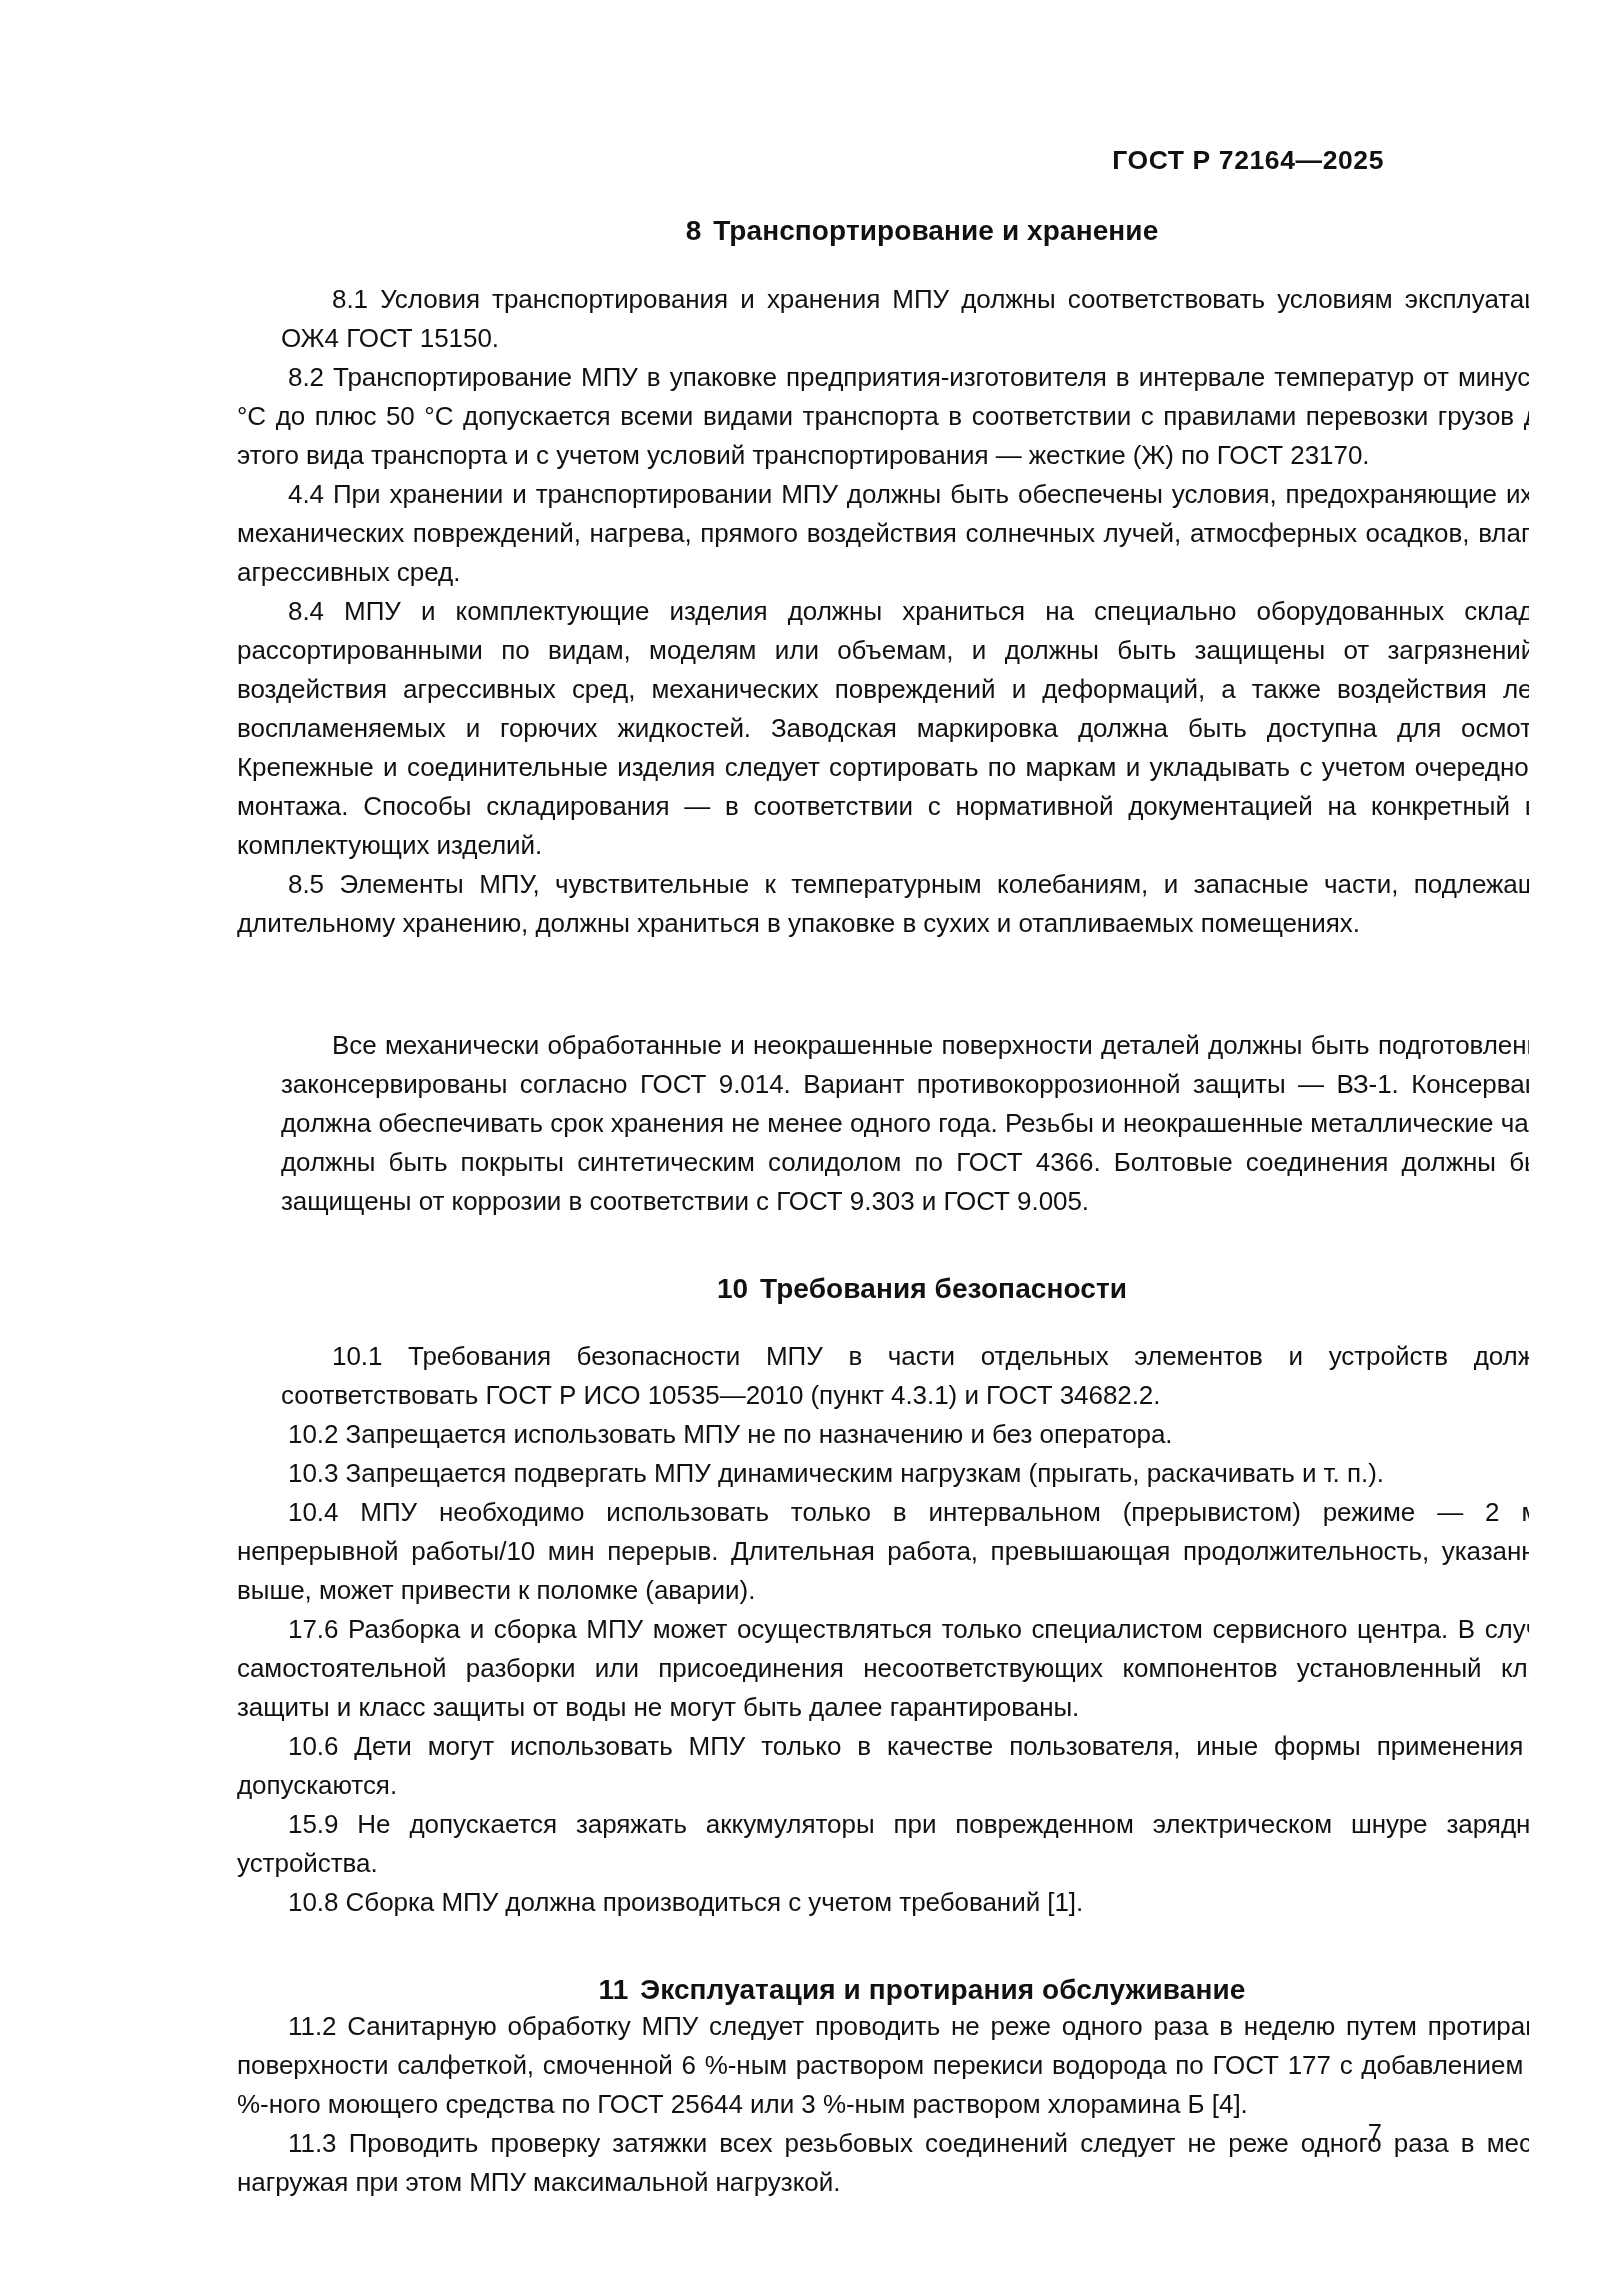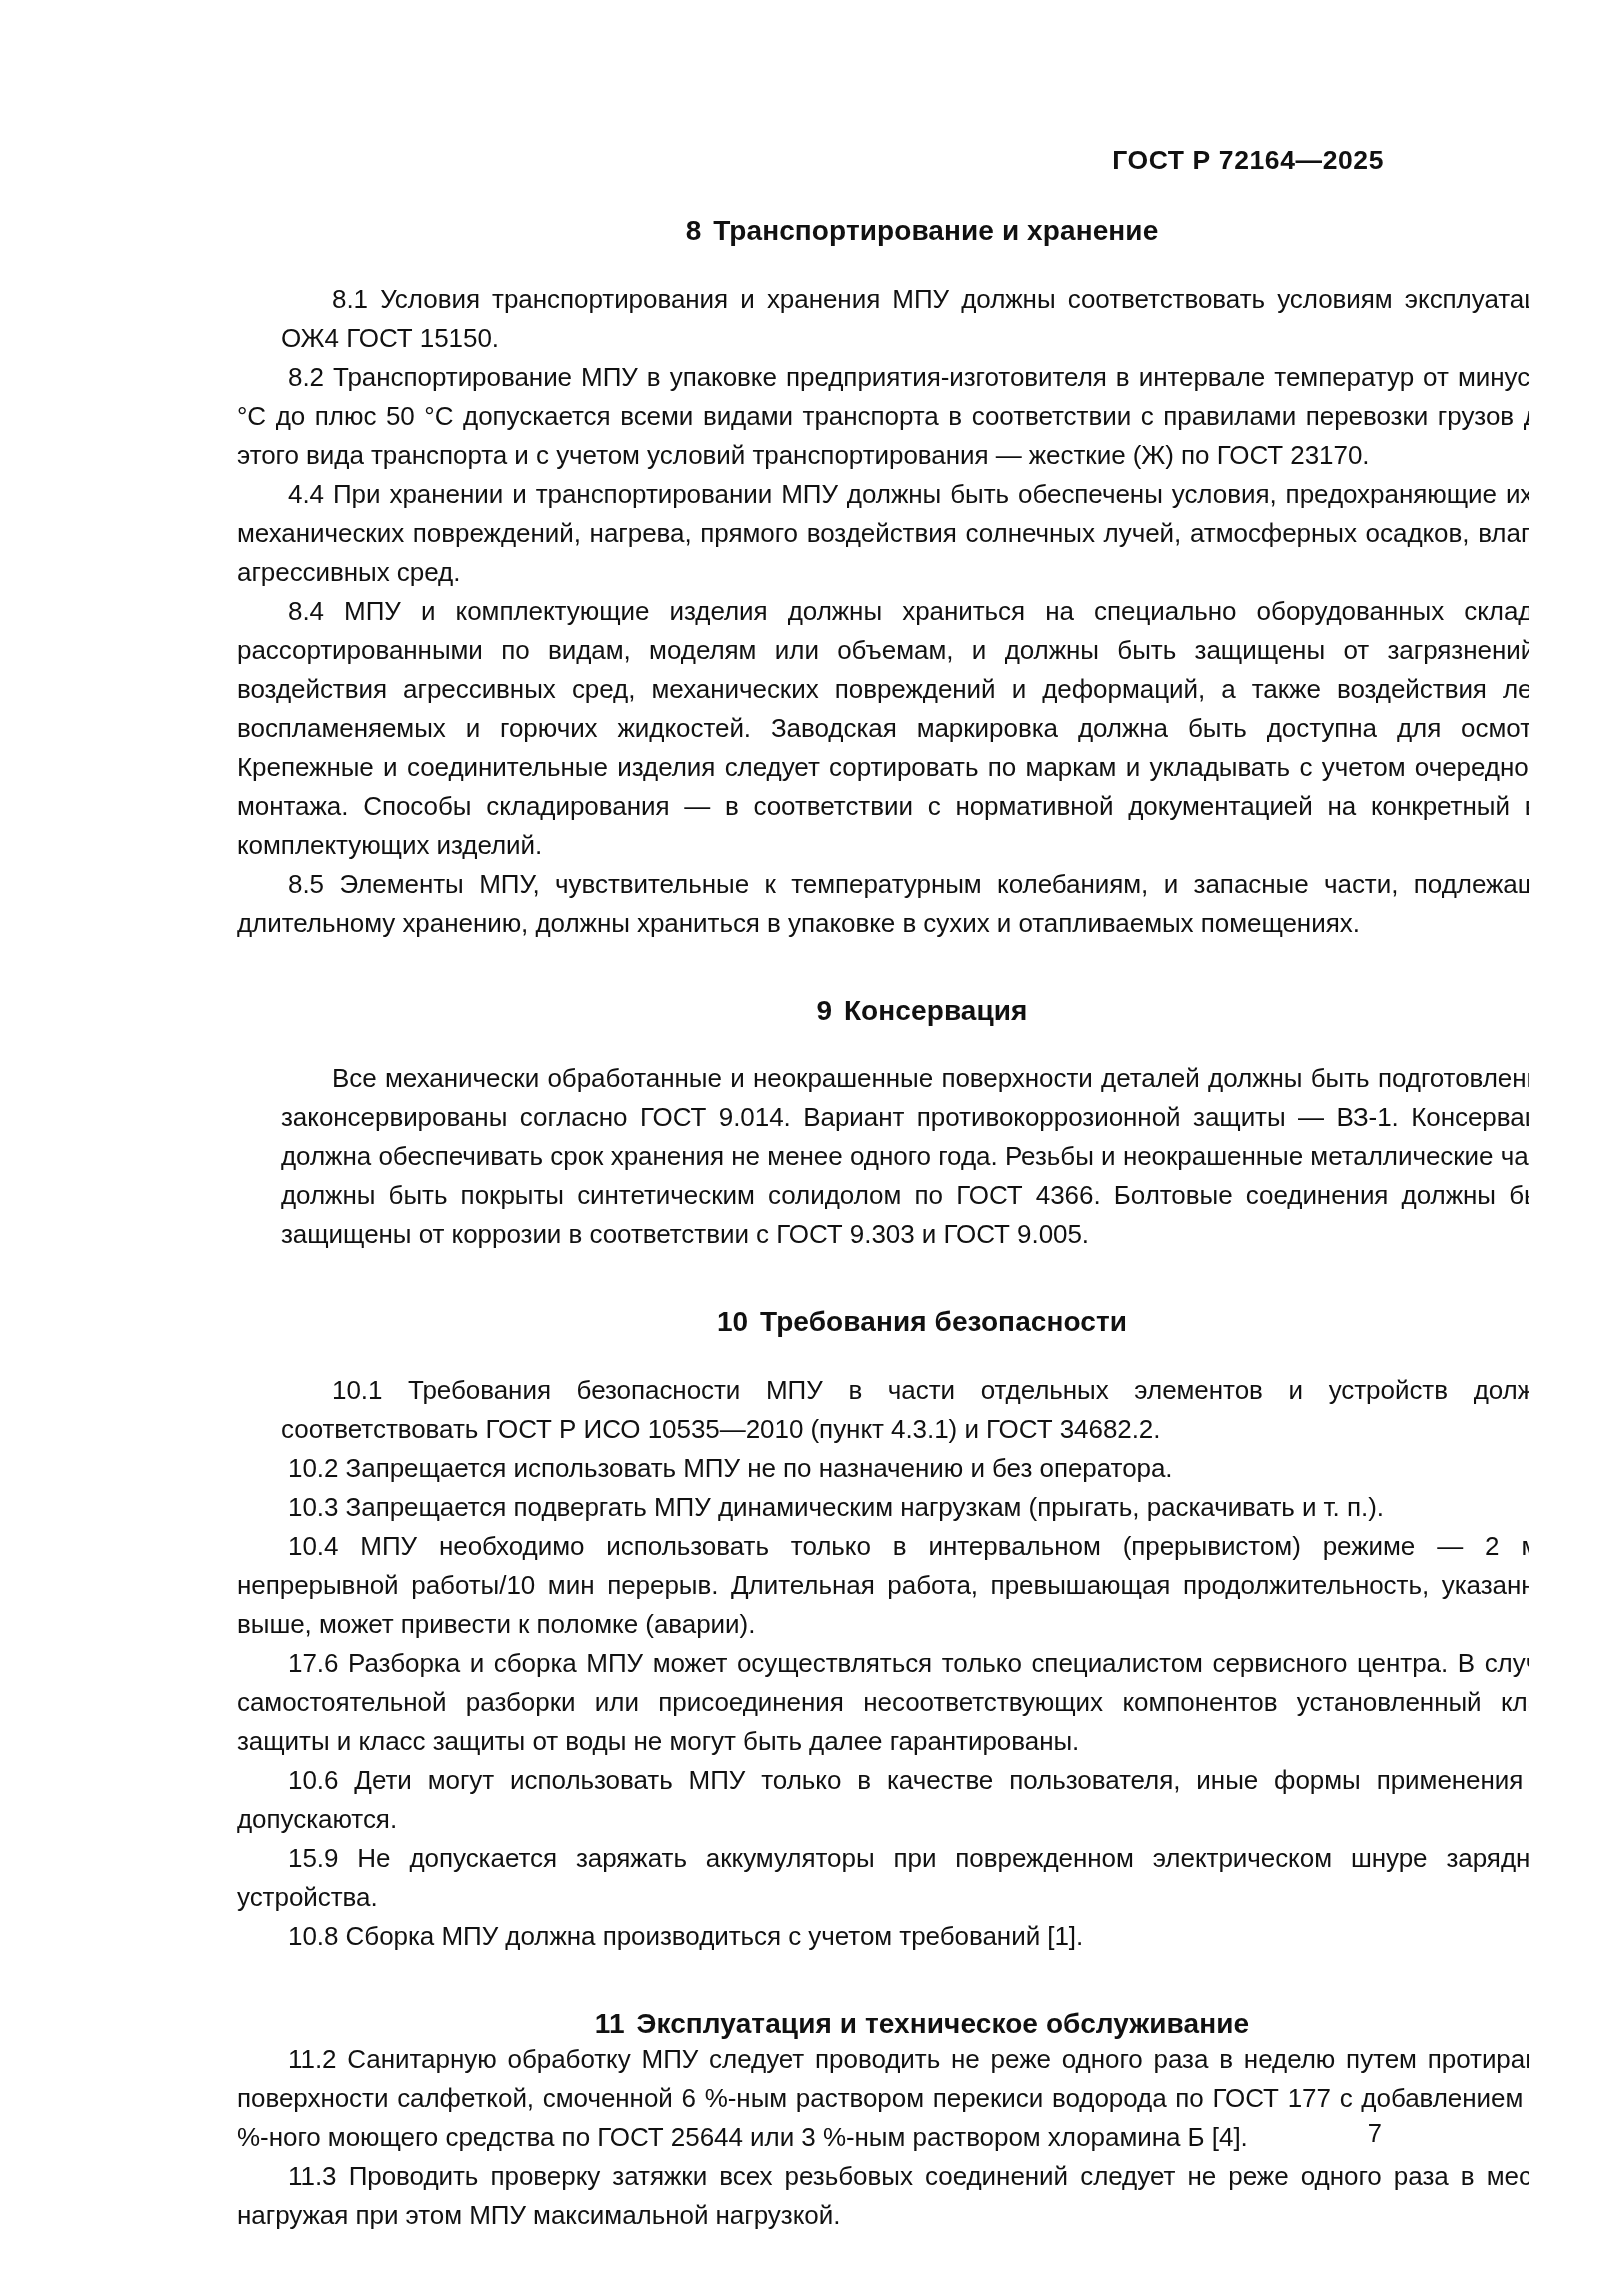--- a/index.html
+++ b/index.html
@@ -83,43 +83,40 @@
       <span class="num">8</span><span>Транспортирование и хранение</span>
     </h2>
     <p class="para first-after-heading">8.1  Условия транспортирования и хранения МПУ должны соответствовать условиям эксплуатации ОЖ4 ГОСТ 15150.</p>
     <p class="para">8.2  Транспортирование МПУ в упаковке предприятия-изготовителя в интервале температур от минус 50 °С до плюс 50 °С допускается всеми видами транспорта в соответствии с правилами перевозки грузов для этого вида транспорта и с учетом условий транспортирования — жесткие (Ж) по ГОСТ 23170.</p>
     <p class="para">4.4  При хранении и транспортировании МПУ должны быть обеспечены условия, предохраняющие их от механических повреждений, нагрева, прямого воздействия солнечных лучей, атмосферных осадков, влаги и агрессивных сред.</p>
     <p class="para">8.4  МПУ и комплектующие изделия должны храниться на специально оборудованных складах, рассортированными по видам, моделям или объемам, и должны быть защищены от загрязнений и воздействия агрессивных сред, механических повреждений и деформаций, а также воздействия легко воспламеняемых и горючих жидкостей. Заводская маркировка должна быть доступна для осмотра. Крепежные и соединительные изделия следует сортировать по маркам и укладывать с учетом очередности монтажа. Способы складирования — в соответствии с нормативной документацией на конкретный вид комплектующих изделий.</p>
     <p class="para">8.5  Элементы МПУ, чувствительные к температурным колебаниям, и запасные части, подлежащие длительному хранению, должны храниться в упаковке в сухих и отапливаемых помещениях.</p>
 
     <div class="gap-before-heading"></div>
 
-    <h2 class="section-heading">
-      <span class="num">9</span><span>Консервация</span>
-    </h2>
     <p class="para first-after-heading">Все механически обработанные и неокрашенные поверхности деталей должны быть подготовлены и законсервированы согласно ГОСТ 9.014. Вариант противокоррозионной защиты — ВЗ-1. Консервация должна обеспечивать срок хранения не менее одного года. Резьбы и неокрашенные металлические части должны быть покрыты синтетическим солидолом по ГОСТ 4366. Болтовые соединения должны быть защищены от коррозии в соответствии с ГОСТ 9.303 и ГОСТ 9.005.</p>
 
     <div class="gap-before-heading"></div>
 
     <h2 class="section-heading">
       <span class="num">10</span><span>Требования безопасности</span>
     </h2>
     <p class="para first-after-heading">10.1  Требования безопасности МПУ в части отдельных элементов и устройств должны соответствовать ГОСТ Р ИСО 10535—2010 (пункт 4.3.1) и ГОСТ 34682.2.</p>
     <p class="para">10.2  Запрещается использовать МПУ не по назначению и без оператора.</p>
     <p class="para">10.3  Запрещается подвергать МПУ динамическим нагрузкам (прыгать, раскачивать и т. п.).</p>
     <p class="para">10.4  МПУ необходимо использовать только в интервальном (прерывистом) режиме — 2 мин непрерывной работы/10 мин перерыв. Длительная работа, превышающая продолжительность, указанную выше, может привести к поломке (аварии).</p>
     <p class="para">17.6  Разборка и сборка МПУ может осуществляться только специалистом сервисного центра. В случае самостоятельной разборки или присоединения несоответствующих компонентов установленный класс защиты и класс защиты от воды не могут быть далее гарантированы.</p>
     <p class="para">10.6  Дети могут использовать МПУ только в качестве пользователя, иные формы применения не допускаются.</p>
     <p class="para">15.9  Не допускается заряжать аккумуляторы при поврежденном электрическом шнуре зарядного устройства.</p>
     <p class="para">10.8  Сборка МПУ должна производиться с учетом требований [1].</p>
 
     <div class="gap-before-heading"></div>
 
     <h2 class="section-heading">
-      <span class="num">11</span><span>Эксплуатация и техническое обслуживание</span>
+      <span class="num">11</span><span>Эксплуатация и протирания обслуживание</span>
     </h2>
     <p class="para">11.2  Санитарную обработку МПУ следует проводить не реже одного раза в неделю путем протирания поверхности салфеткой, смоченной 6 %-ным раствором перекиси водорода по ГОСТ 177 с добавлением 0,5 %-ного моющего средства по ГОСТ 25644 или 3 %-ным раствором хлорамина Б [4].</p>
     <p class="para">11.3  Проводить проверку затяжки всех резьбовых соединений следует не реже одного раза в месяц, нагружая при этом МПУ максимальной нагрузкой.</p>
 
   </div>
 
   <div class="page-number">7</div>
 
 </div>
 

